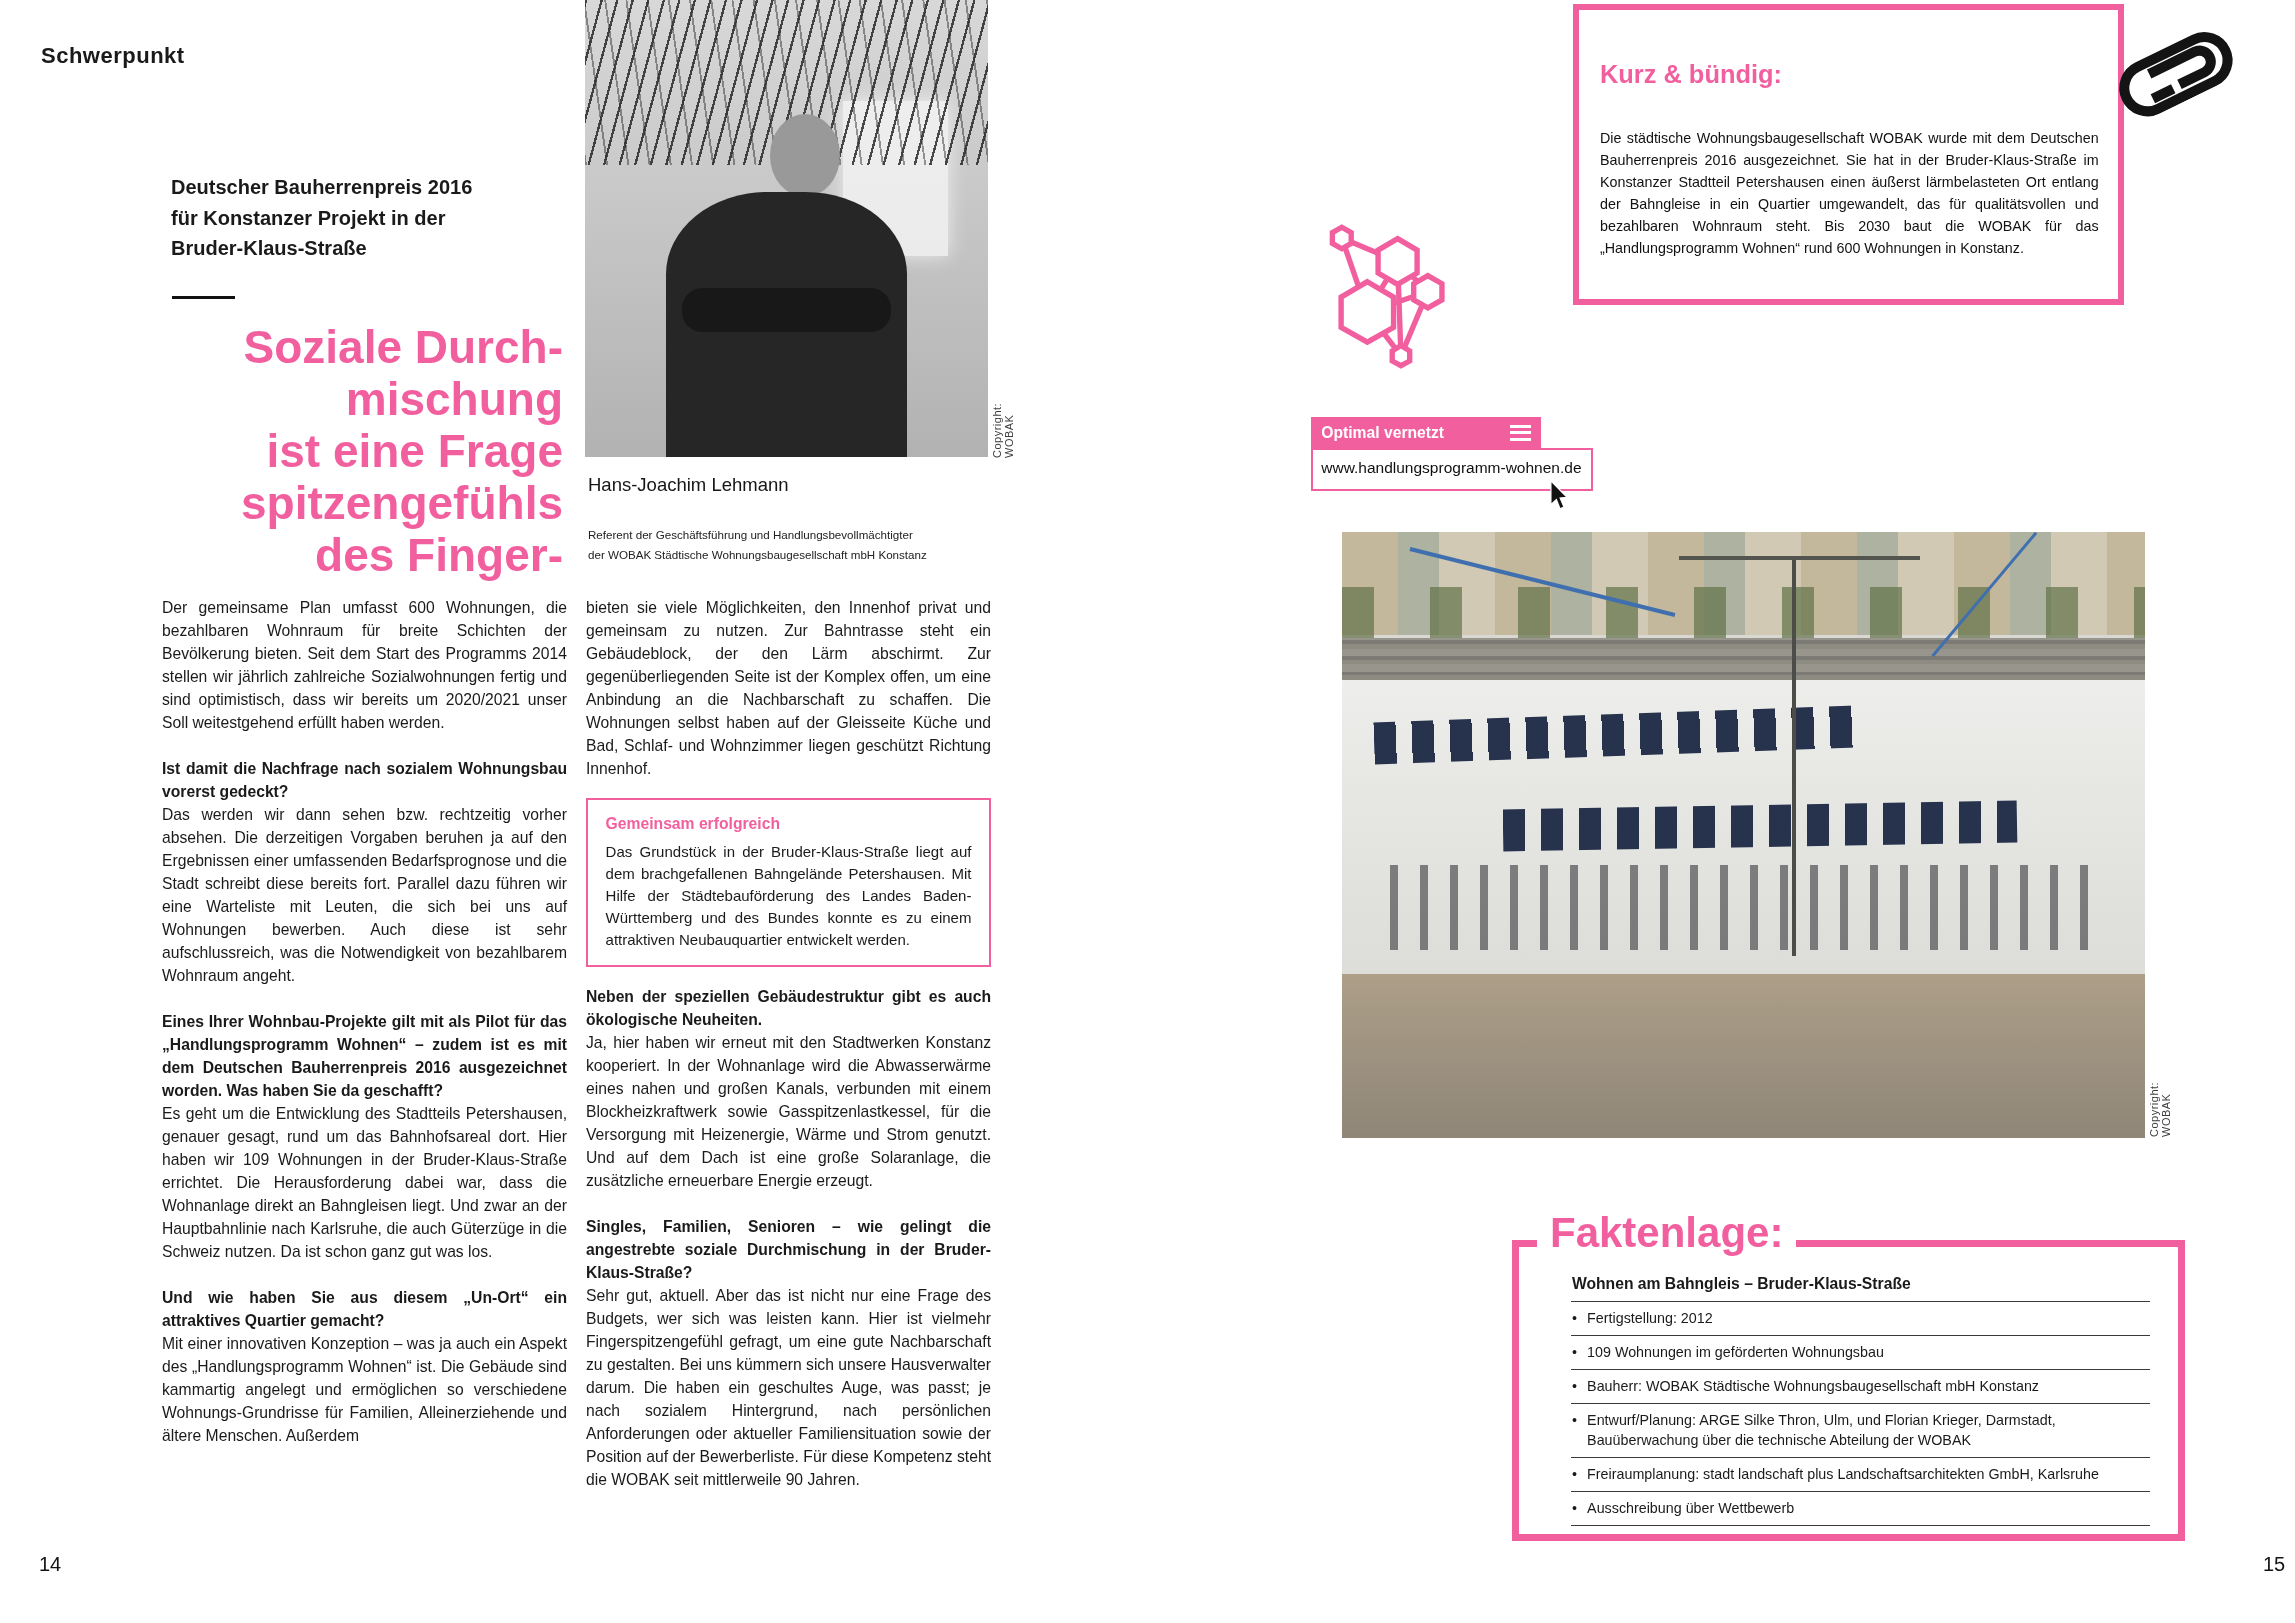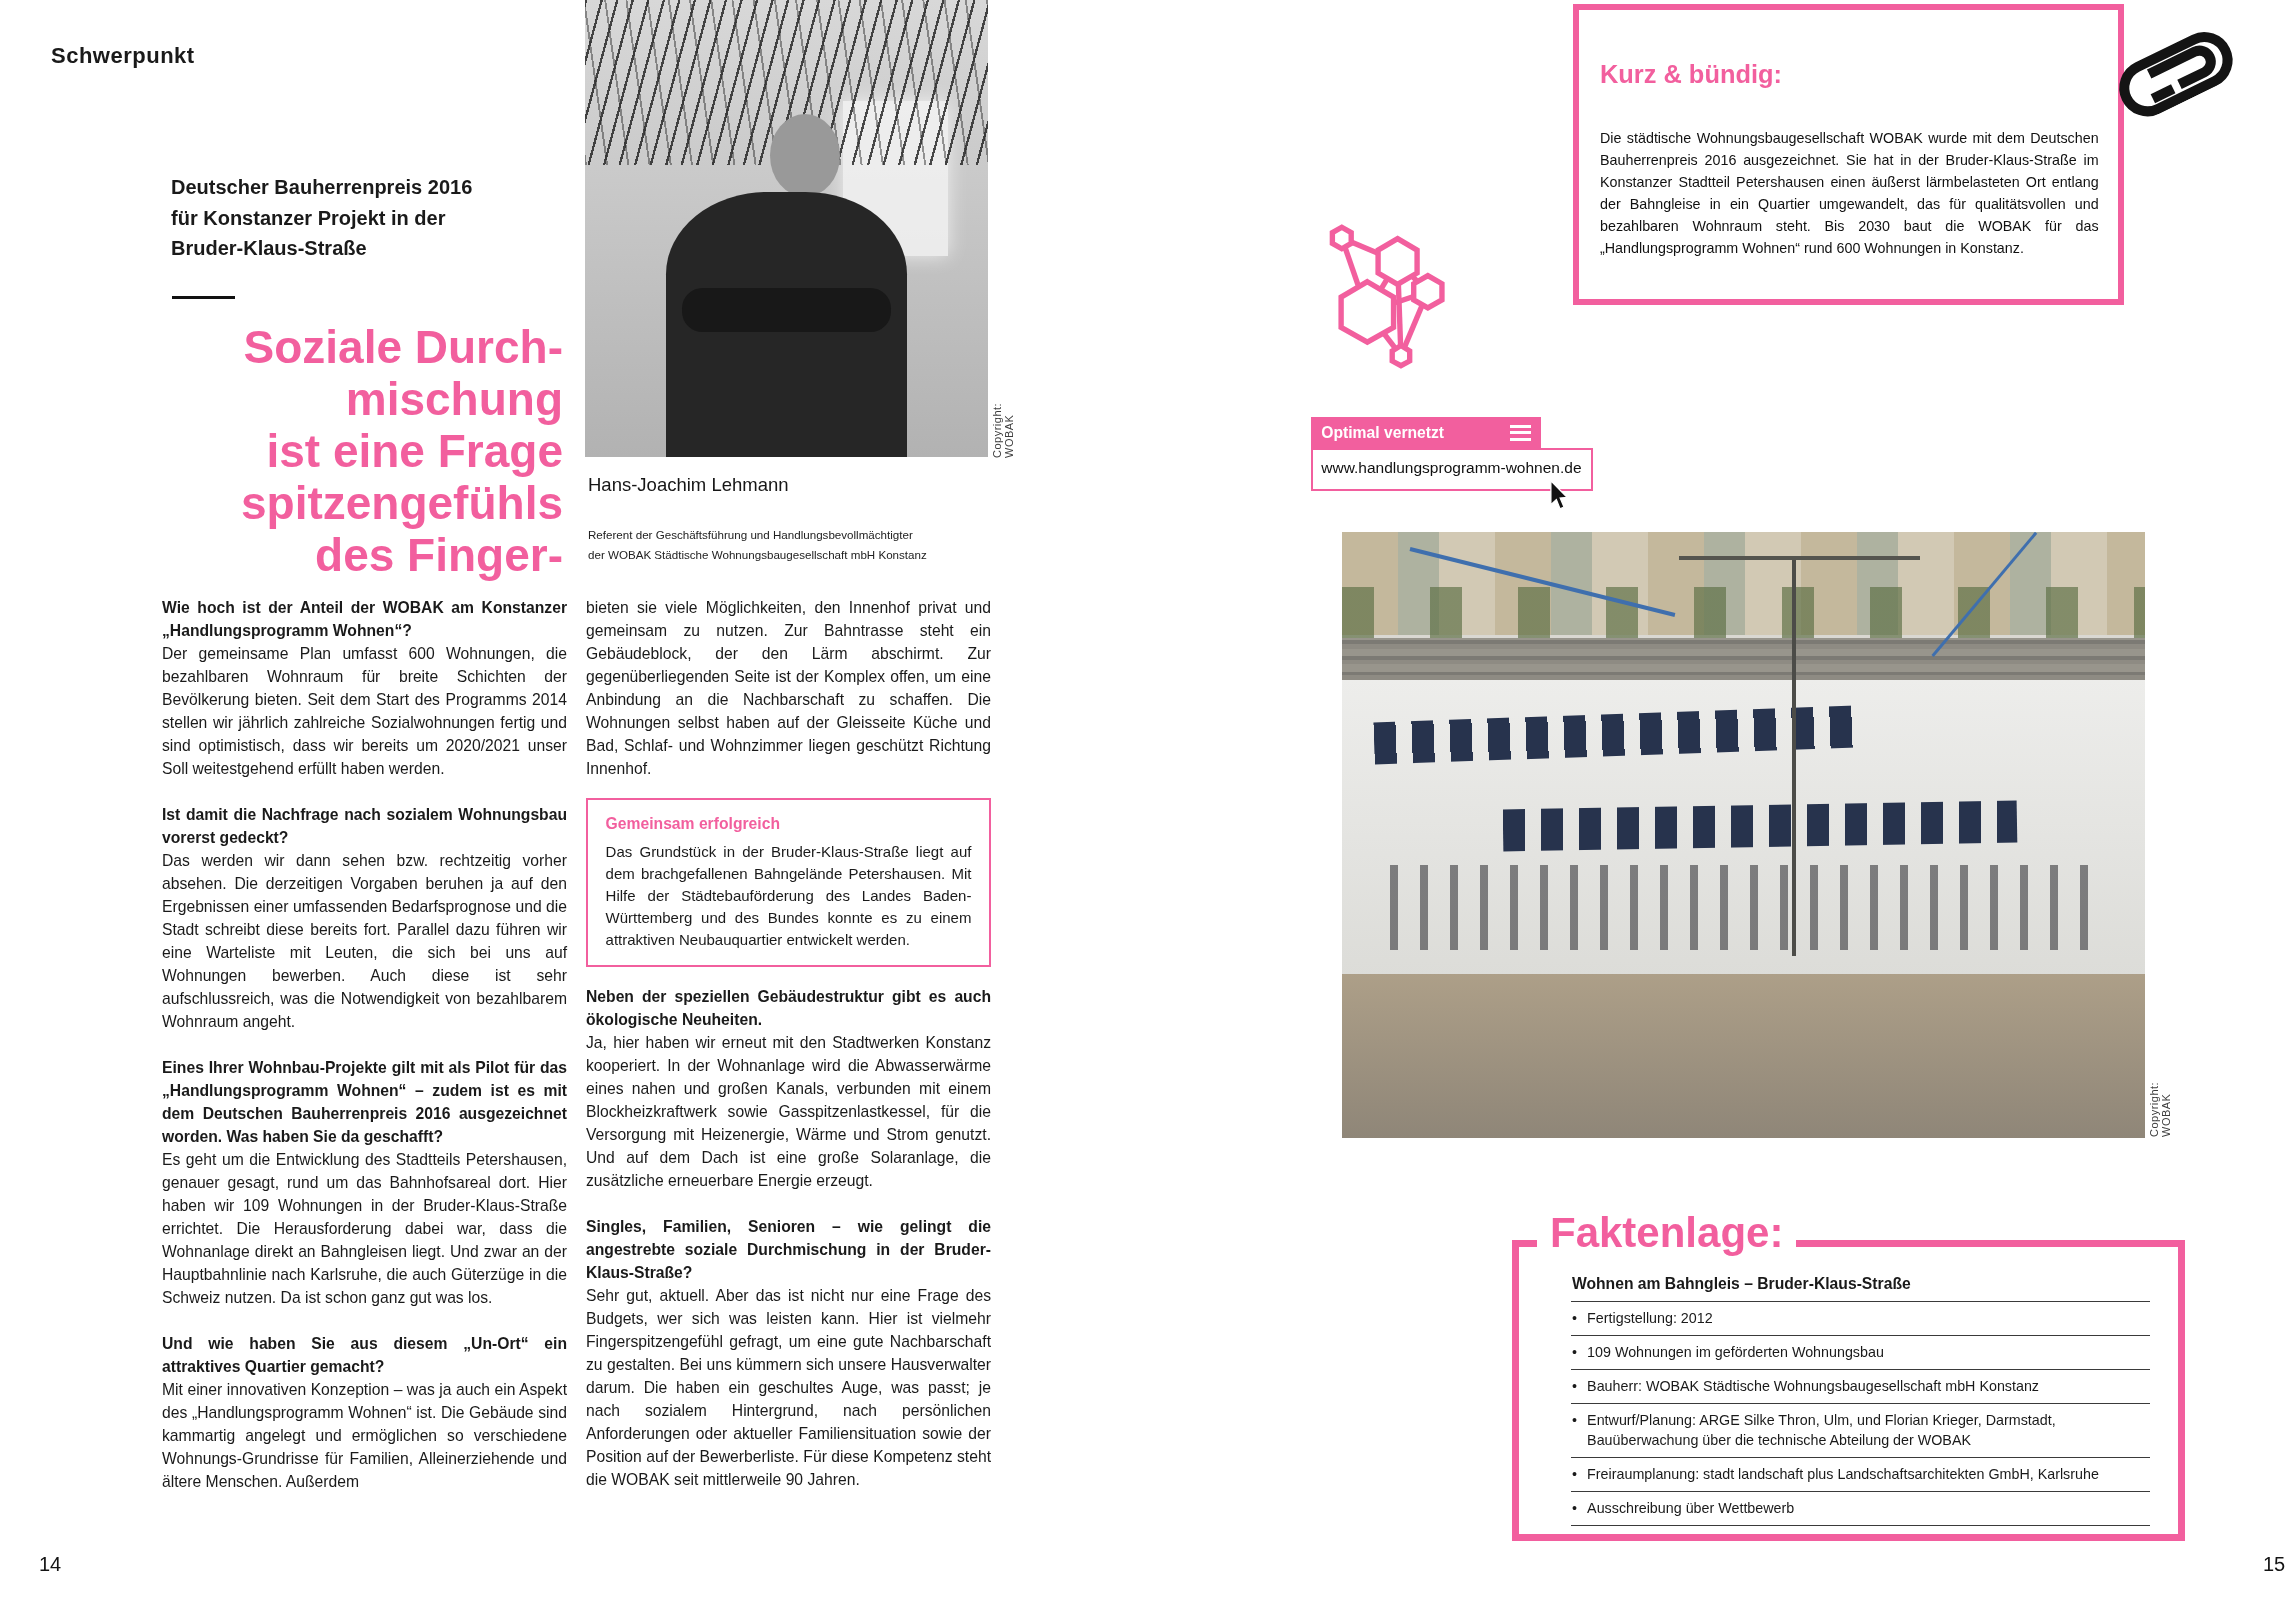--- a/index.html
+++ b/index.html
@@ -1,19 +1,19 @@
 <!DOCTYPE html>
 <html lang="de" style="font-size:7.4px"><head>
 <meta charset="utf-8">
 <style>
   html,body{margin:0;padding:0;background:#ffffff;}
   #canvas{position:relative;width:2295px;height:1623px;background:#fff;overflow:hidden;
           font-family:"Liberation Sans",sans-serif;color:#1a1a1a;}
   
-  .section-label{position:absolute;left:41px;top:43px;font-size:22px;font-weight:bold;letter-spacing:0.5px;margin-left:10px;}
+  .section-label{position:absolute;left:41px;top:43px;font-size:22px;font-weight:bold;letter-spacing:0.5px;}
   .kicker{position:absolute;left:171px;top:172px;font-size:20px;font-weight:bold;line-height:30.5px;}
   .kicker-rule{position:absolute;left:172px;top:296px;width:63px;height:3.2px;background:#111;}
   .headline{position:absolute;left:139px;top:321px;width:424px;text-align:right;
             font-size:46px;line-height:52px;font-weight:bold;color:var(--pink);}
   .portrait{position:absolute;left:585px;top:0;width:403px;height:457px;overflow:hidden;
             background:linear-gradient(#d8d8d8,#b2b2b2);}
   .por-branches{position:absolute;left:0;top:0;width:100%;height:36%;opacity:.85;
      background:repeating-linear-gradient(105deg,rgba(22,22,22,.9) 0 2.3px,rgba(0,0,0,0) 2.3px 15px),
                 repeating-linear-gradient(82deg,rgba(40,40,40,.55) 0 1.9px,rgba(0,0,0,0) 1.9px 21px);}
   .por-window{position:absolute;left:64%;top:22%;width:26%;height:34%;background:rgba(245,245,245,.8);
@@ -127,21 +127,20 @@
   </div>
   <div class="vcredit lft">Copyright: WOBAK</div>
 
   <div class="caption-name">Hans-Joachim Lehmann</div>
   <div class="caption-role">
     <div>Referent der Geschäftsführung und Handlungsbevollmächtigter</div>
     <div>der WOBAK Städtische Wohnungsbaugesellschaft mbH Konstanz</div>
   </div>
 
   <div class="col col1">
-    <p class="q">Wie hoch ist der Anteil der WOBAK am Konstanzer „Handlungsprogramm Wohnen“?</p>
     <p class="a">Der gemeinsame Plan umfasst 600 Wohnungen, die bezahlbaren Wohnraum für breite Schichten der Bevölkerung bieten. Seit dem Start des Programms 2014 stellen wir jährlich zahlreiche Sozialwohnungen fertig und sind optimistisch, dass wir bereits um 2020/2021 unser Soll weitestgehend erfüllt haben werden.</p>
     <p class="q">Ist damit die Nachfrage nach sozialem Wohnungsbau vorerst gedeckt?</p>
     <p class="a">Das werden wir dann sehen bzw. rechtzeitig vorher absehen. Die derzeitigen Vorgaben beruhen ja auf den Ergebnissen einer umfassenden Bedarfsprognose und die Stadt schreibt diese bereits fort. Parallel dazu führen wir eine Warteliste mit Leuten, die sich bei uns auf Wohnungen bewerben. Auch diese ist sehr aufschlussreich, was die Notwendigkeit von bezahlbarem Wohnraum angeht.</p>
     <p class="q">Eines Ihrer Wohnbau-Projekte gilt mit als Pilot für das „Handlungsprogramm Wohnen“ – zudem ist es mit dem Deutschen Bauherrenpreis 2016 ausgezeichnet worden. Was haben Sie da geschafft?</p>
     <p class="a">Es geht um die Entwicklung des Stadtteils Petershausen, genauer gesagt, rund um das Bahnhofsareal dort. Hier haben wir 109 Wohnungen in der Bruder-Klaus-Straße errichtet. Die Herausforderung dabei war, dass die Wohnanlage direkt an Bahngleisen liegt. Und zwar an der Hauptbahnlinie nach Karlsruhe, die auch Güterzüge in die Schweiz nutzen. Da ist schon ganz gut was los.</p>
     <p class="q">Und wie haben Sie aus diesem „Un-Ort“ ein attraktives Quartier gemacht?</p>
     <p class="a">Mit einer innovativen Konzeption – was ja auch ein Aspekt des „Handlungsprogramm Wohnen“ ist. Die Gebäude sind kammartig angelegt und ermöglichen so verschiedene Wohnungs-Grundrisse für Familien, Alleinerziehende und ältere Menschen. Außerdem</p>
   </div>
 
   <div class="col col2">

